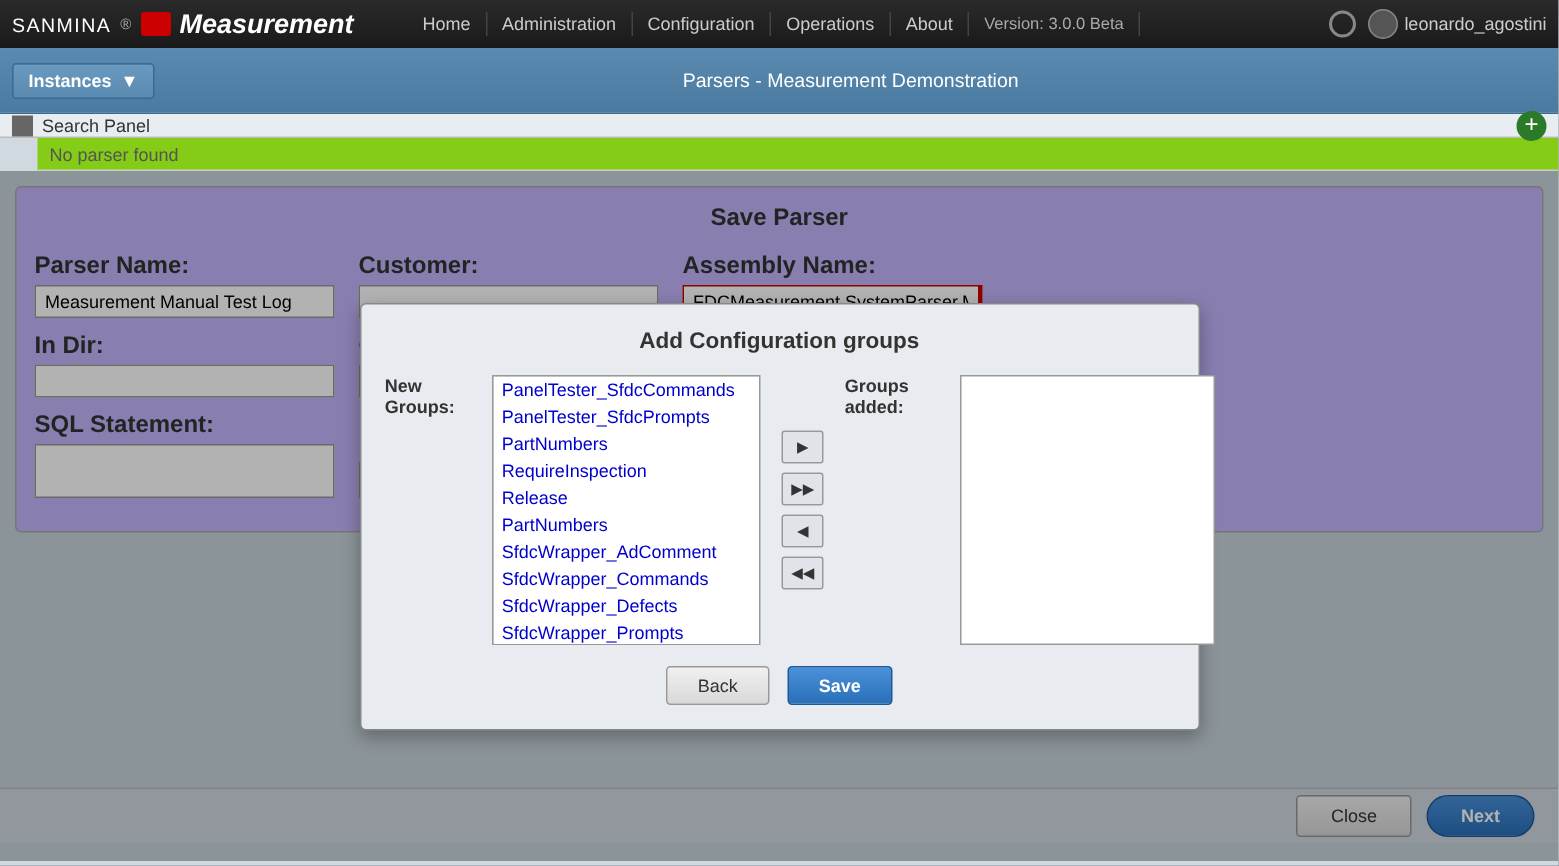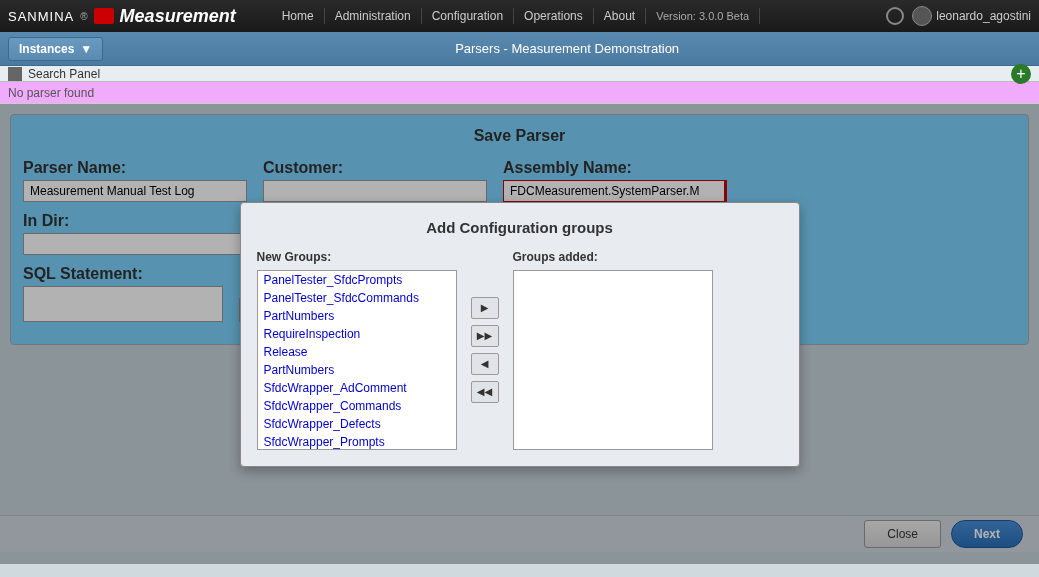--- a/index.html
+++ b/index.html
@@ -77,21 +77,21 @@
     .user-circle {
       width: 20px; height: 20px;
       background: #555;
       border-radius: 50%;
       border: 1px solid #888;
     }
 
     
     .instances-bar {
       background: linear-gradient(to bottom, #5a8ab0, #4a7a9f);
-      height: 34px;
+      height: 44px;
       display: flex;
       align-items: center;
       padding: 0 8px;
       border-bottom: 1px solid #3a6a8f;
     }
     .instances-btn {
       background: linear-gradient(to bottom, #6a9ac0, #5a8ab0);
       border: 1px solid #3a6a8f;
       border-radius: 3px;
       padding: 4px 10px;
@@ -138,39 +138,40 @@
       border-radius: 50%;
       color: #fff;
       display: flex;
       align-items: center;
       justify-content: center;
       font-size: 16px;
       cursor: pointer;
       line-height: 1;
     }
     .no-parser {
-      background: #f0abfc;
+      background: #84cc16;
       padding: 4px 8px;
       color: #555;
       border-bottom: 1px solid #ccc;
       height: 22px;
       display: flex;
       align-items: center;
+      margin-left: 25px;
     }
 
     
     .main-content {
       padding: 10px;
       background: #c8d4dc;
       position: relative;
     }
 
     
     .save-parser-card {
-      background: #7dd3fc;
+      background: #c4b5fd;
       border: 1px solid #aaa;
       border-radius: 4px;
       padding: 12px;
     }
     .save-parser-title {
       text-align: center;
       font-size: 16px;
       color: #333;
       margin-bottom: 14px;
       font-weight: bold;
@@ -190,21 +191,21 @@
       color: #333;
       font-size: 16px;
     }
     .form-input {
       border: 1px solid #999;
       background: #fff;
       padding: 3px 6px;
       font-size: 12px;
       height: 22px;
     }
-    .form-input.wide { width: 224px; }
+    .form-input.wide { width: 200px; }
     .form-input.medium { width: 150px; }
     .form-input.red-border { border-color: #cc0000; border-right: 3px solid #cc0000; }
     .enabled-label { font-weight: bold; color: #333; }
     .enabled-select {
       height: 24px;
       border: 1px solid #999;
       background: #fff;
       padding: 2px 4px;
       font-size: 12px;
       width: 80px;
@@ -235,21 +236,20 @@
       color: #333;
       margin-bottom: 14px;
     }
     .dialog-columns {
       display: flex;
       gap: 10px;
       align-items: flex-start;
     }
     .dialog-column {
       display: flex;
-      flex-direction: column;
       gap: 4px;
     }
     .dialog-col-label {
       font-weight: bold;
       color: #333;
       font-size: 12px;
       margin-bottom: 2px;
     }
     .list-box {
       border: 1px solid #999;
@@ -464,22 +464,22 @@
 
   <div class="dialog-overlay">
     <div class="dialog">
       <div class="dialog-title">Add Configuration groups</div>
 
       <div class="dialog-columns">
 
         <div class="dialog-column">
           <div class="dialog-col-label">New Groups:</div>
           <div class="list-box" id="new-groups-list">
-          <div class="list-box-item">PanelTester_SfdcPrompts</div>
-              <div class="list-box-item">PanelTester_SfdcCommands</div>
+          <div class="list-box-item">PanelTester_SfdcCommands</div>
+              <div class="list-box-item">PanelTester_SfdcPrompts</div>
               <div class="list-box-item">PartNumbers</div>
               <div class="list-box-item">RequireInspection</div>
               <div class="list-box-item">Release</div>
               <div class="list-box-item">PartNumbers</div>
               <div class="list-box-item">SfdcWrapper_AdComment</div>
               <div class="list-box-item">SfdcWrapper_Commands</div>
               <div class="list-box-item">SfdcWrapper_Defects</div>
               <div class="list-box-item">SfdcWrapper_Prompts</div>
             </div>
         </div>
@@ -491,20 +491,24 @@
           <button class="arrow-btn">◀◀</button>
         </div>
 
         <div class="dialog-column">
           <div class="dialog-col-label">Groups added:</div>
           <div class="list-box" id="groups-added-list">
           </div>
         </div>
       </div>
 
+      <div class="dialog-footer">
+        <button class="btn-back">Back</button>
+        <button class="btn-save">Save</button>
+      </div>
     </div>
   </div>
 
   <div class="action-bar">
     <button class="btn-close">Close</button>
     <button class="btn-next">Next</button>
   </div>
 </div>
 
 </body></html>

